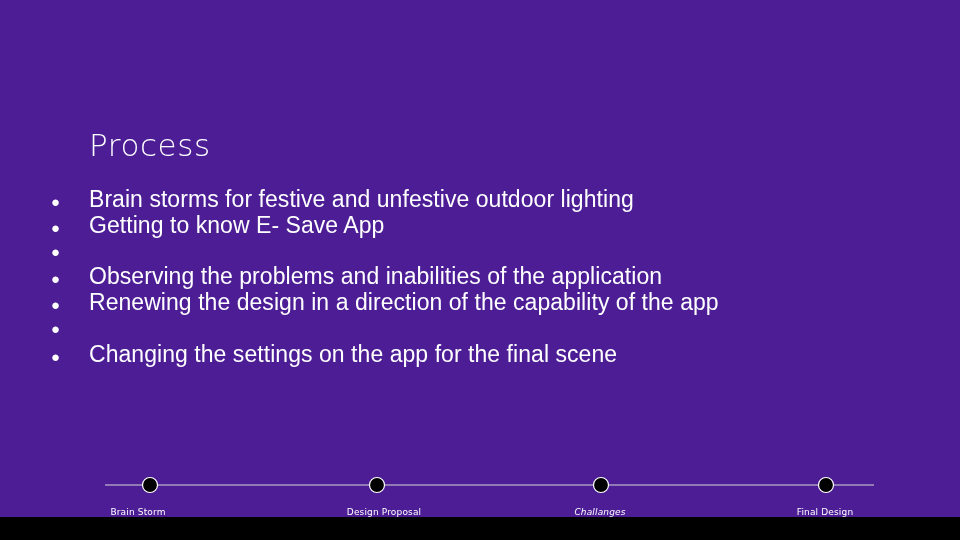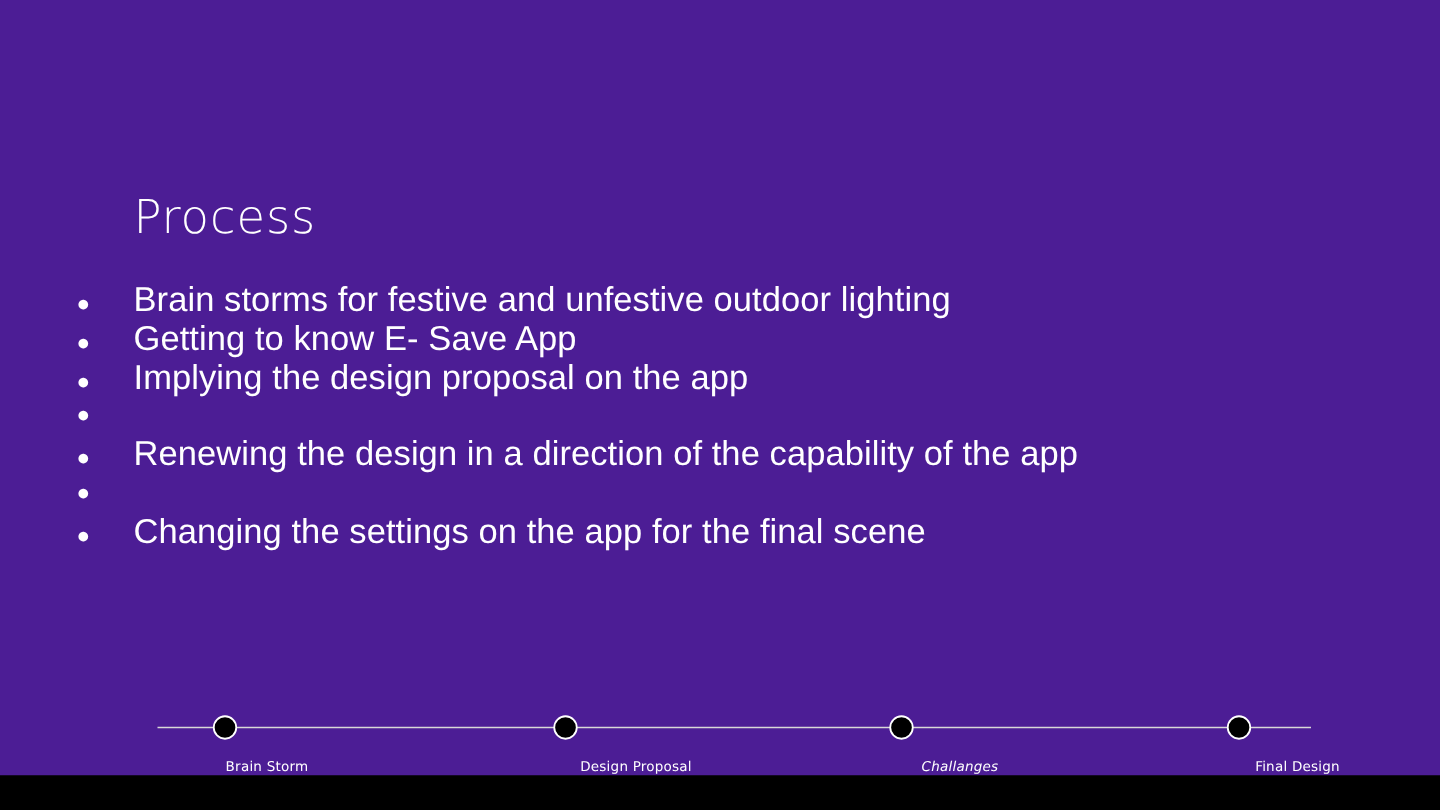--- a/index.html
+++ b/index.html
@@ -89,45 +89,44 @@
   .tl-label {
     position: absolute;
     font-family: "DejaVu Sans", sans-serif;
     font-size: 9px;
     font-weight: 400;
     color: #ffffff;
     letter-spacing: 0.15px;
     white-space: nowrap;
     transform: translateX(-50%);
     top: 507px;
-    margin-left: 40px;
   }
 </style>
 </head>
 <body>
 
 <div class="slide">
 
   <div class="title">Process</div>
 
   <ul class="bullet-list">
     <li class="bullet-item">
       <span class="bullet-marker">●</span>
       <span class="bullet-text">Brain storms for festive and unfestive outdoor lighting</span>
     </li>
     <li class="bullet-item">
       <span class="bullet-marker">●</span>
       <span class="bullet-text">Getting to know E- Save App</span>
     </li>
     <li class="bullet-item">
       <span class="bullet-marker">●</span>
-      <span class="bullet-text">Implying the design proposal on the app</span>
     </li>
     <li class="bullet-item">
       <span class="bullet-marker">●</span>
+      <span class="bullet-text">Observing the problems and inabilities of the application</span>
     </li>
     <li class="bullet-item">
       <span class="bullet-marker">●</span>
       <span class="bullet-text">Renewing the design in a direction of the capability of the app</span>
     </li>
     <li class="bullet-item">
       <span class="bullet-marker">●</span>
     </li>
     <li class="bullet-item">
       <span class="bullet-marker">●</span>

